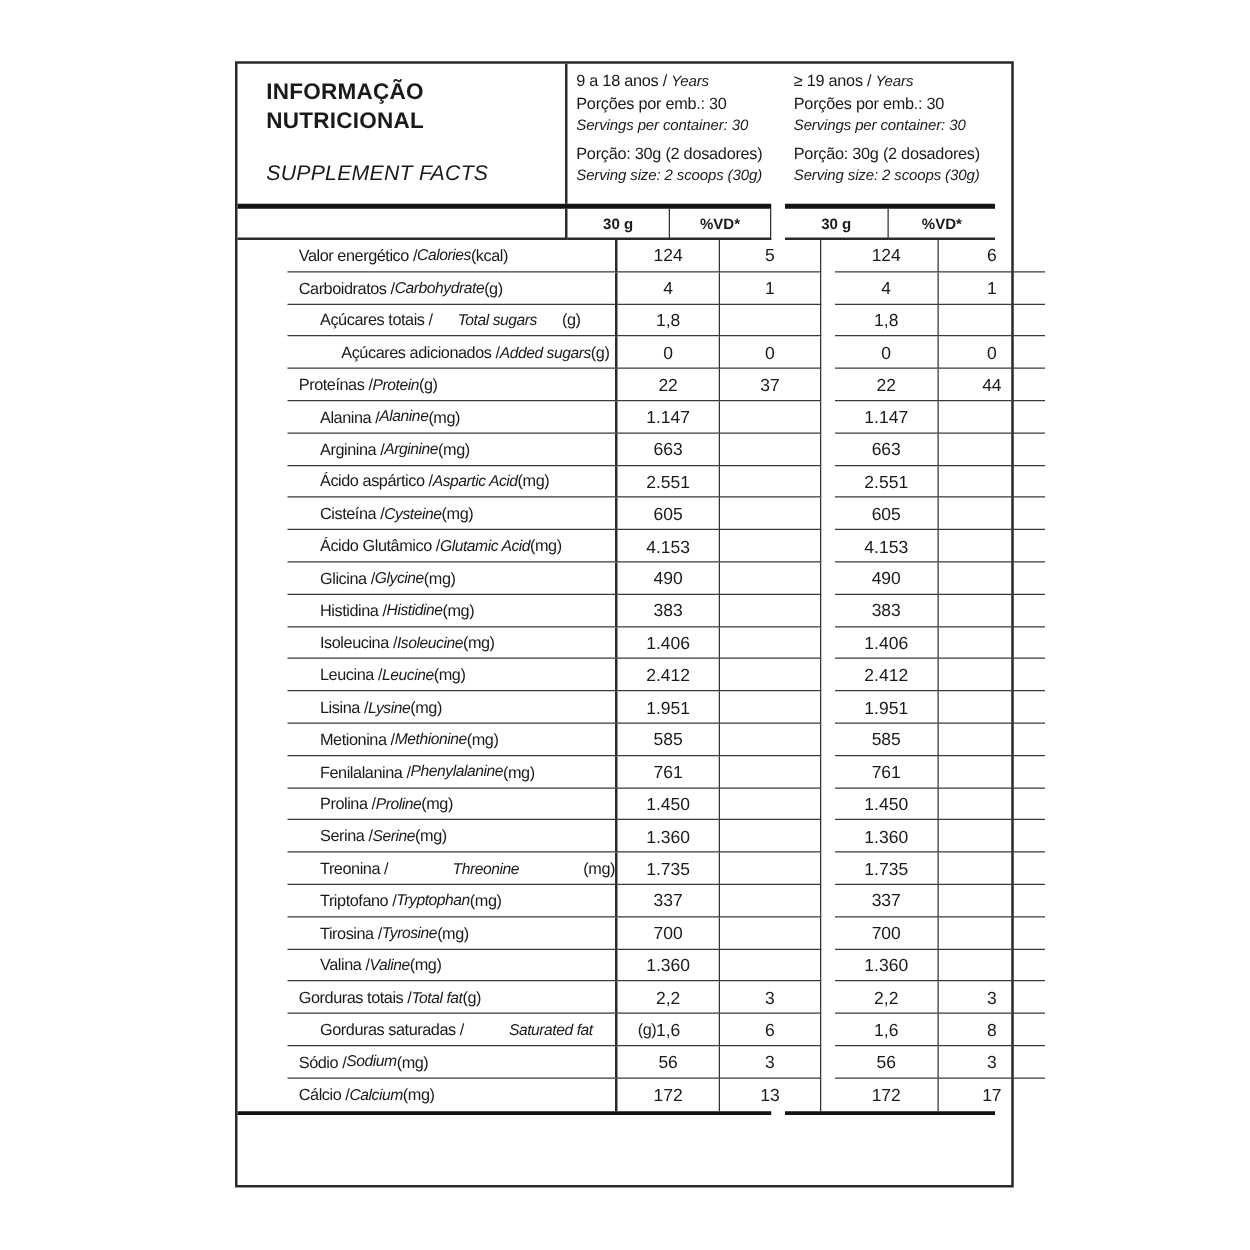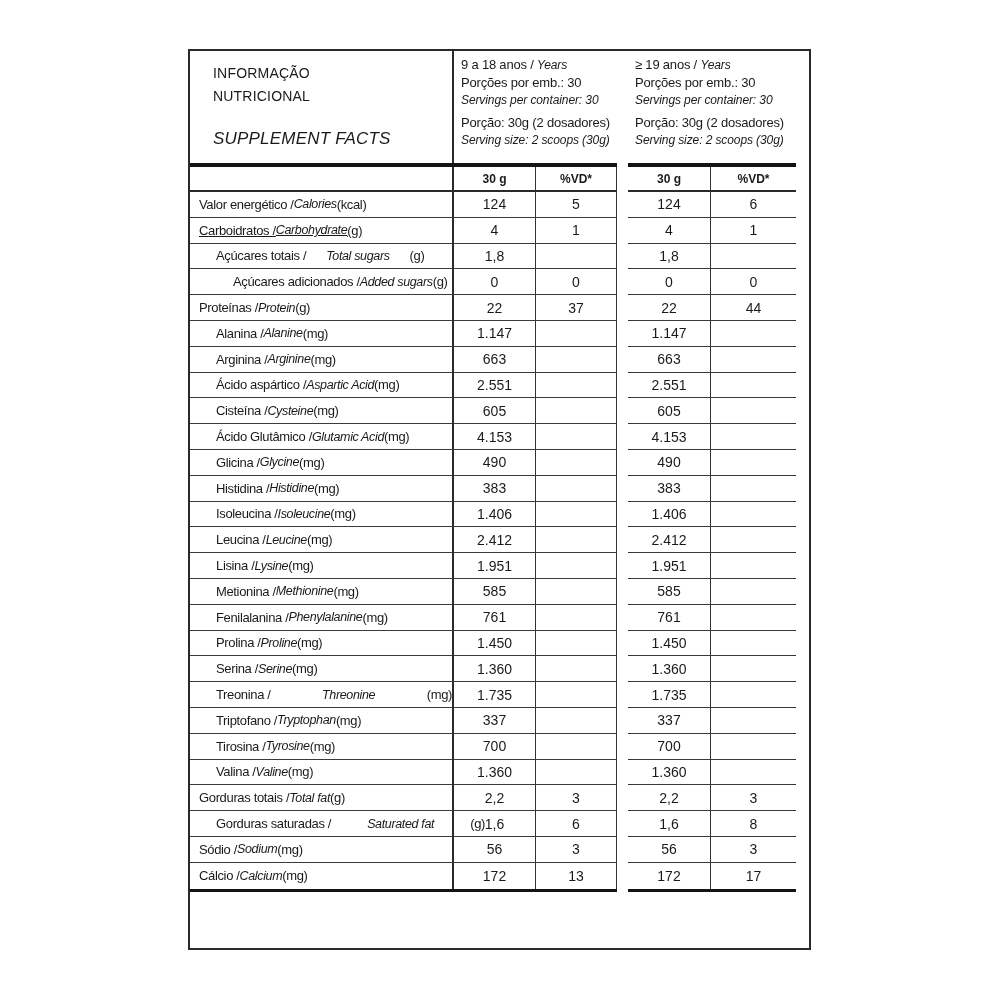--- a/index.html
+++ b/index.html
@@ -7,21 +7,21 @@
   body { font-family:"Liberation Sans","DejaVu Sans",sans-serif; color:#1a1a1a; }
   .canvas { position:relative; width:1000px; height:1000px; background:#fff; overflow:hidden; }
   .sheet { position:absolute; left:188px; top:49px; width:623px; height:901px;
            border:2px solid #2a2a2a; background:#fff; }
 
   .grid { display:grid; grid-template-columns:264px 82px 81px 11px 83px 85px 1fr; }
 
   
   .head-grid { height:112px; }
   .hd-label { grid-column:1/2; border-right:2px solid #2a2a2a; padding:11px 6px 0 23px; }
-  .title-pt { font-weight:normal; font-size:14px; line-height:23px; letter-spacing:.2px; }
+  .title-pt { font-weight:bold; font-size:18px; line-height:23px; letter-spacing:.2px; }
   .title-pt span { display:block; }
   .title-en { font-style:italic; font-size:17px; margin-top:21px; letter-spacing:.2px; }
   .hd-g1 { grid-column:2/4; }
   .hd-gap { grid-column:4/5; }
   .hd-g2 { grid-column:5/7; }
   .serving { padding:5px 0 0 7px; white-space:nowrap; }
   .sv-r { font-size:13px; line-height:18px; letter-spacing:-0.2px; }
   .sv-i { font-size:12px; line-height:16px; font-style:italic; letter-spacing:-0.1px; }
   .sv-mt { margin-top:6px; }
 
@@ -34,21 +34,21 @@
 
   
   .chrow { height:25px; }
   .chrow .cell { display:flex; align-items:center; justify-content:center;
                  font-weight:bold; font-size:12px; border-bottom:2px solid #2a2a2a; }
   .chrow .c1 { border-right:2px solid #2a2a2a; }
   .chrow .c2, .chrow .c3, .chrow .c5 { border-right:1.6px solid #333; }
   .chrow .c4, .chrow .c7 { border-bottom:none; }
 
   
-  .drow { height:25.8px; }
+  .drow { height:25.8px;padding-left:40px; }
   .drow .cell { display:flex; align-items:center; border-bottom:1.5px solid #3a3a3a;
                 overflow:visible; }
   .drow .lbl { font-size:13px; letter-spacing:-0.35px; white-space:nowrap; }
   .drow .lbl .it { font-style:italic; font-size:12.5px; }
   .drow .num { justify-content:center; font-size:14px; }
   .drow .c1 { border-right:2px solid #2a2a2a; }
   .drow .c2, .drow .c3, .drow .c5 { border-right:1.6px solid #333; }
   .drow .c4, .drow .c7 { border-bottom:none; }
   .drow:last-child .cell { border-bottom:none; }
 </style>
@@ -112,21 +112,21 @@
     </div>
     <div class="cell num c2">124</div>
     <div class="cell num c3">5</div>
     <div class="cell c4"></div>
     <div class="cell num c5">124</div>
     <div class="cell num c6">6</div>
     <div class="cell c7"></div>
   </div>
 
   <div class="grid drow">
-    <div class="cell lbl c1" style="padding-left: 9px; text-decoration: underline;">
+    <div class="cell lbl c1" style="padding-left: 9px;">
       <span class="r">Carboidratos / </span>
             <span class="it">Carbohydrate</span>
             <span class="r"> (g)</span>
     </div>
     <div class="cell num c2">4</div>
     <div class="cell num c3">1</div>
     <div class="cell c4"></div>
     <div class="cell num c5">4</div>
     <div class="cell num c6">1</div>
     <div class="cell c7"></div>

